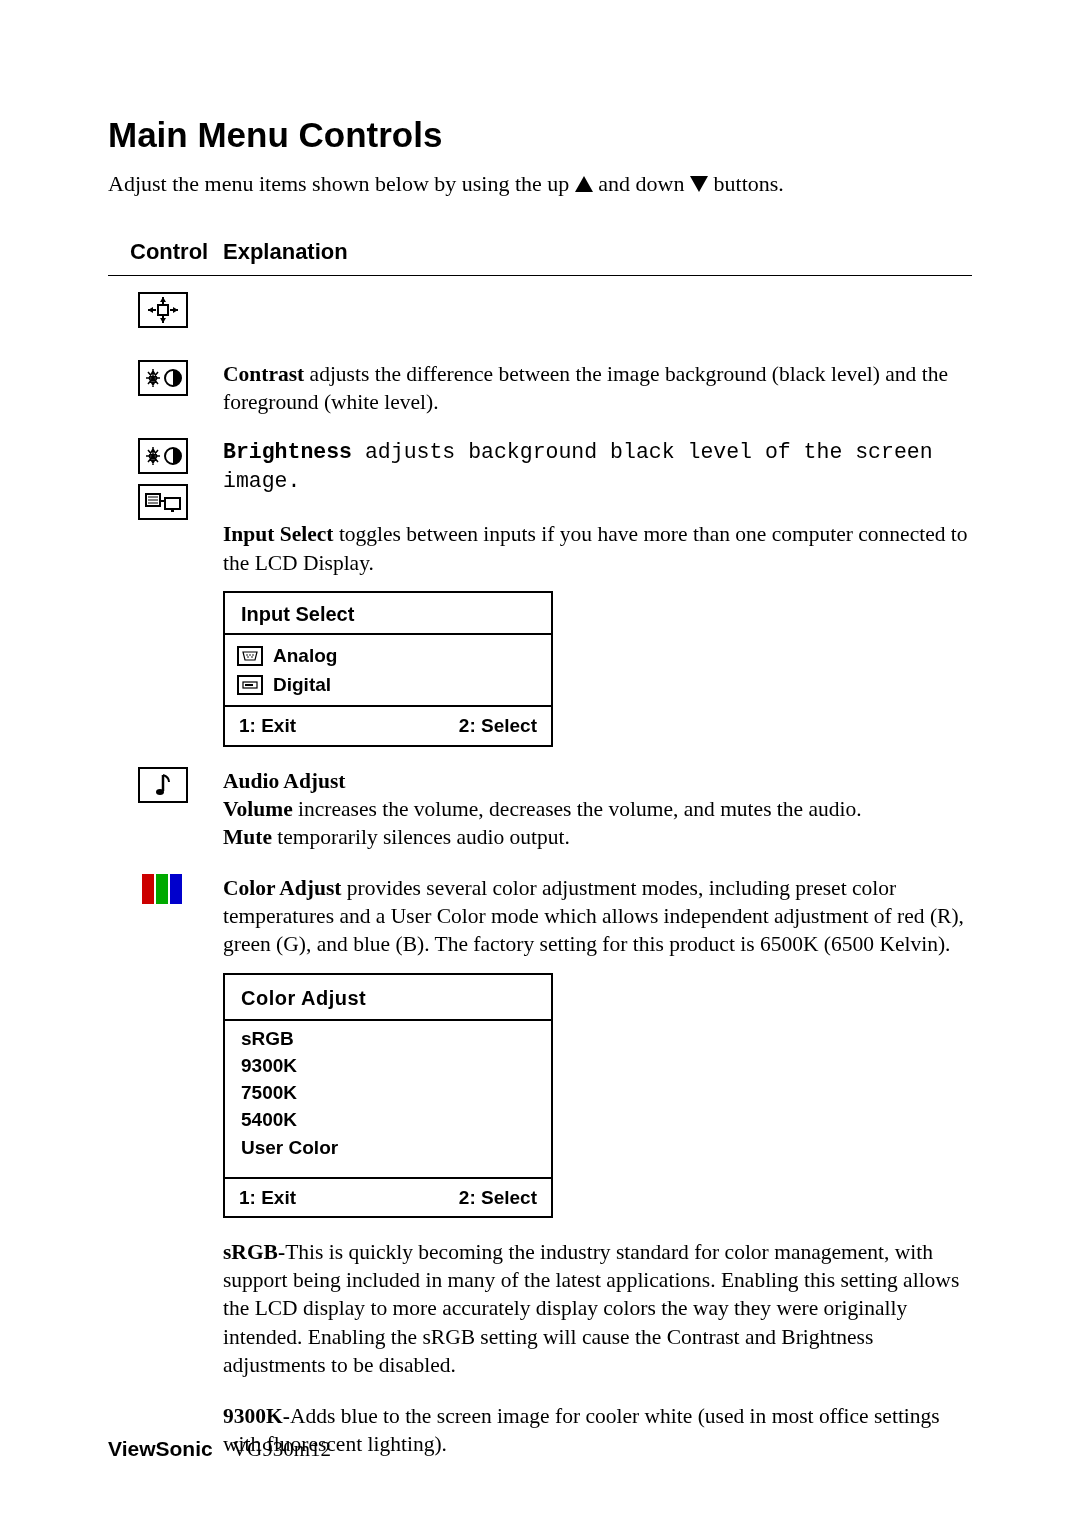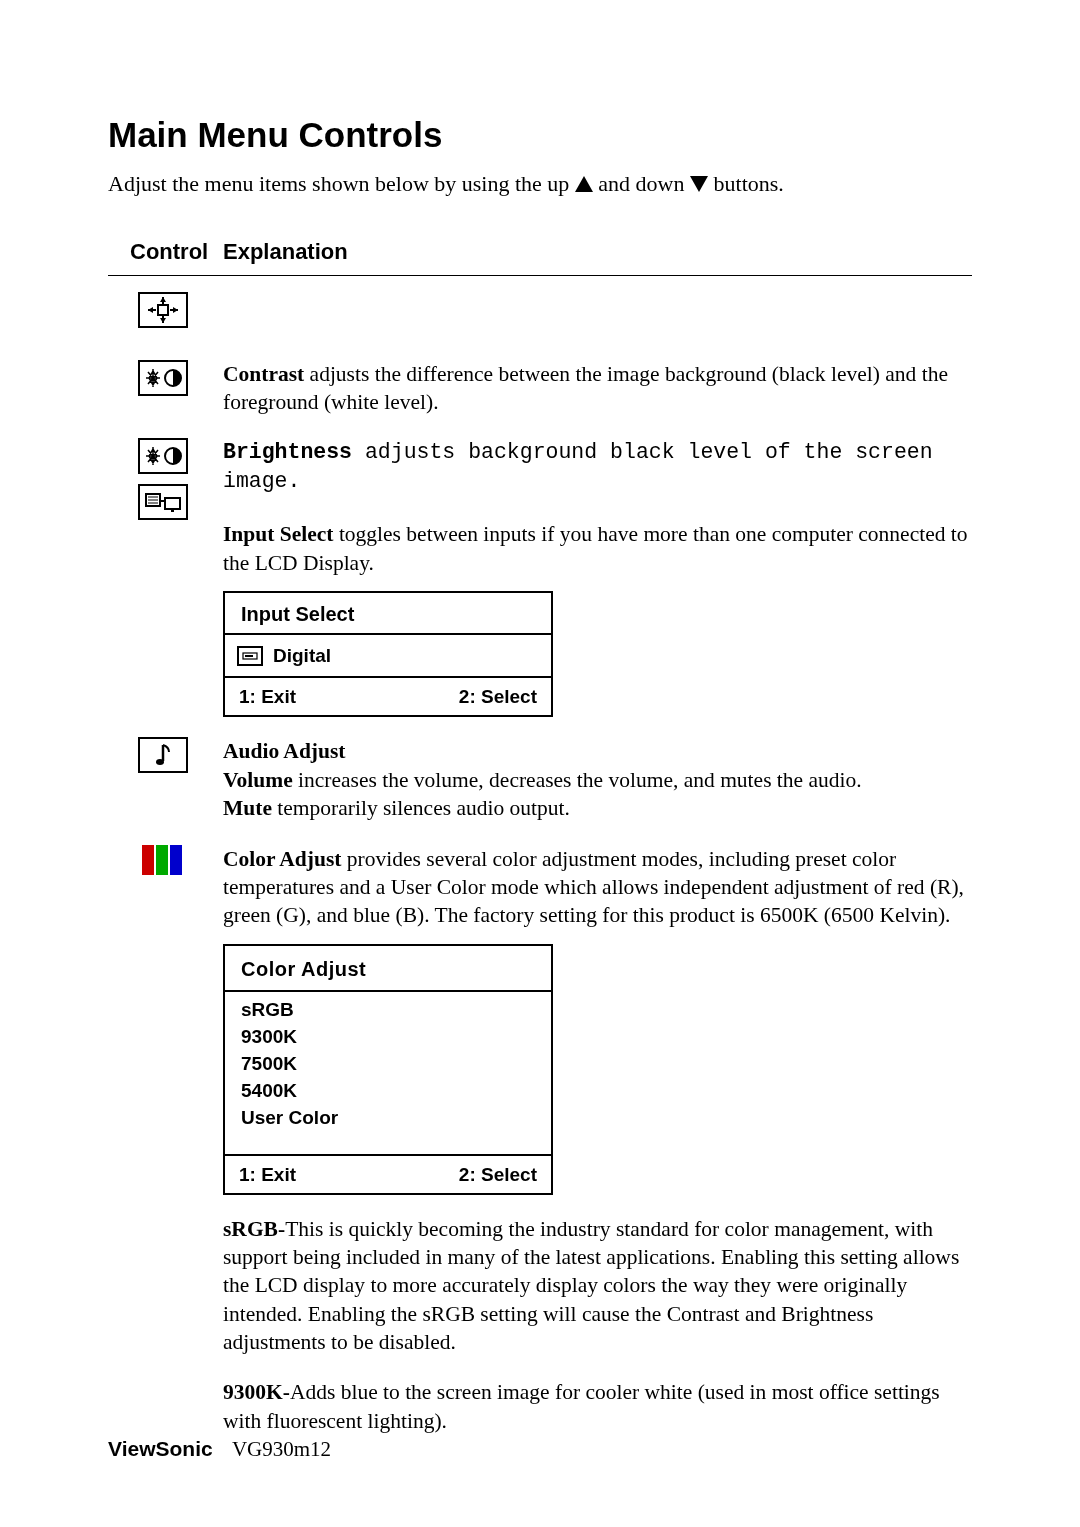--- a/index.html
+++ b/index.html
@@ -21,21 +21,21 @@
   .entry p { font-size: 21.5px; line-height: 1.32; }
   b { font-weight: bold; }
   .osd { border: 2px solid #000; width: 330px; margin: 14px 0 4px 0; font-family: Arial, Helvetica, sans-serif; font-weight: bold; font-size: 19px; }
   .osd .title { padding: 8px 16px 6px 16px; font-size: 20px; }
   .osd .body { border-top: 2px solid #000; border-bottom: 2px solid #000; padding: 6px 12px; }
   .osd .row { display: flex; align-items: center; gap: 10px; padding: 2px 0; }
   .osd .mini-icon { border: 2px solid #000; width: 26px; height: 20px; display:flex; align-items:center; justify-content:center; }
   .osd .foot { display: flex; justify-content: space-between; padding: 6px 14px; font-size: 19px; }
   .osd2 { border: 2px solid #000; width: 330px; margin: 14px 0 20px 0; font-family: Arial, Helvetica, sans-serif; font-weight: bold; font-size: 19px; }
   .osd2 .title { padding: 10px 16px 8px 16px; font-size: 20px; letter-spacing: 0.5px; }
-  .osd2 .body { border-top: 2px solid #000; border-bottom: 2px solid #000; padding: 4px 16px 22px 16px; }
+  .osd2 .body { border-top: 2px solid #000; border-bottom: 2px solid #000; padding: 4px 16px 16px 16px; }
   .osd2 .row { padding: 1px 0; }
   .osd2 .foot { display: flex; justify-content: space-between; padding: 6px 14px; font-size: 19px; }
   .color-bars { display: flex; gap: 2px; width: 42px; height: 30px; border: 0; }
   .bar { width: 12px; height: 30px; }
   .bar-r { background: #c00; }
   .bar-g { background: #0a0; }
   .bar-b { background: #00c; }
   .footer { position: absolute; bottom: 65px; left: 108px; right: 108px; display: flex; font-size: 21px; }
   .footer .brand { font-family: Arial, Helvetica, sans-serif; font-weight: bold; }
   .page-wrap { position: relative; width: 1080px; height: 1527px; }
@@ -120,20 +120,33 @@
   <div class="text-col">
     <p style="margin-bottom:25px;font-family:Liberation Mono, monospace;"><b>Brightness</b><span> adjusts background black level of the screen image.</span></p>
     <p><b>Input Select</b><span> toggles between inputs if you have more than one computer connected to the LCD Display.</span></p>
 
     <div class="osd">
       <div class="title">Input Select</div>
       <div class="body">
         <div class="row">
           <div class="mini-icon">
                   <svg width="18" height="12" viewBox="0 0 18 12">
+                    <path d="M2 2 L16 2 L14 10 L4 10 Z" fill="none" stroke="#000" stroke-width="1.2"></path>
+                    <circle cx="6" cy="5" r="0.8" fill="#000"></circle>
+                    <circle cx="9" cy="5" r="0.8" fill="#000"></circle>
+                    <circle cx="12" cy="5" r="0.8" fill="#000"></circle>
+                    <circle cx="7" cy="7" r="0.8" fill="#000"></circle>
+                    <circle cx="11" cy="7" r="0.8" fill="#000"></circle>
+                  </svg>
+                </div>
+          <span>Analog</span>
+        </div>
+        <div class="row">
+          <div class="mini-icon">
+                  <svg width="18" height="12" viewBox="0 0 18 12">
                     <rect x="2" y="3" width="14" height="6" fill="none" stroke="#000" stroke-width="1.2"></rect>
                     <rect x="4" y="5" width="8" height="2" fill="#000"></rect>
                   </svg>
                 </div>
           <span>Digital</span>
         </div>
       </div>
       <div class="foot">
         <span>1: Exit</span>
         <span>2: Select</span>

